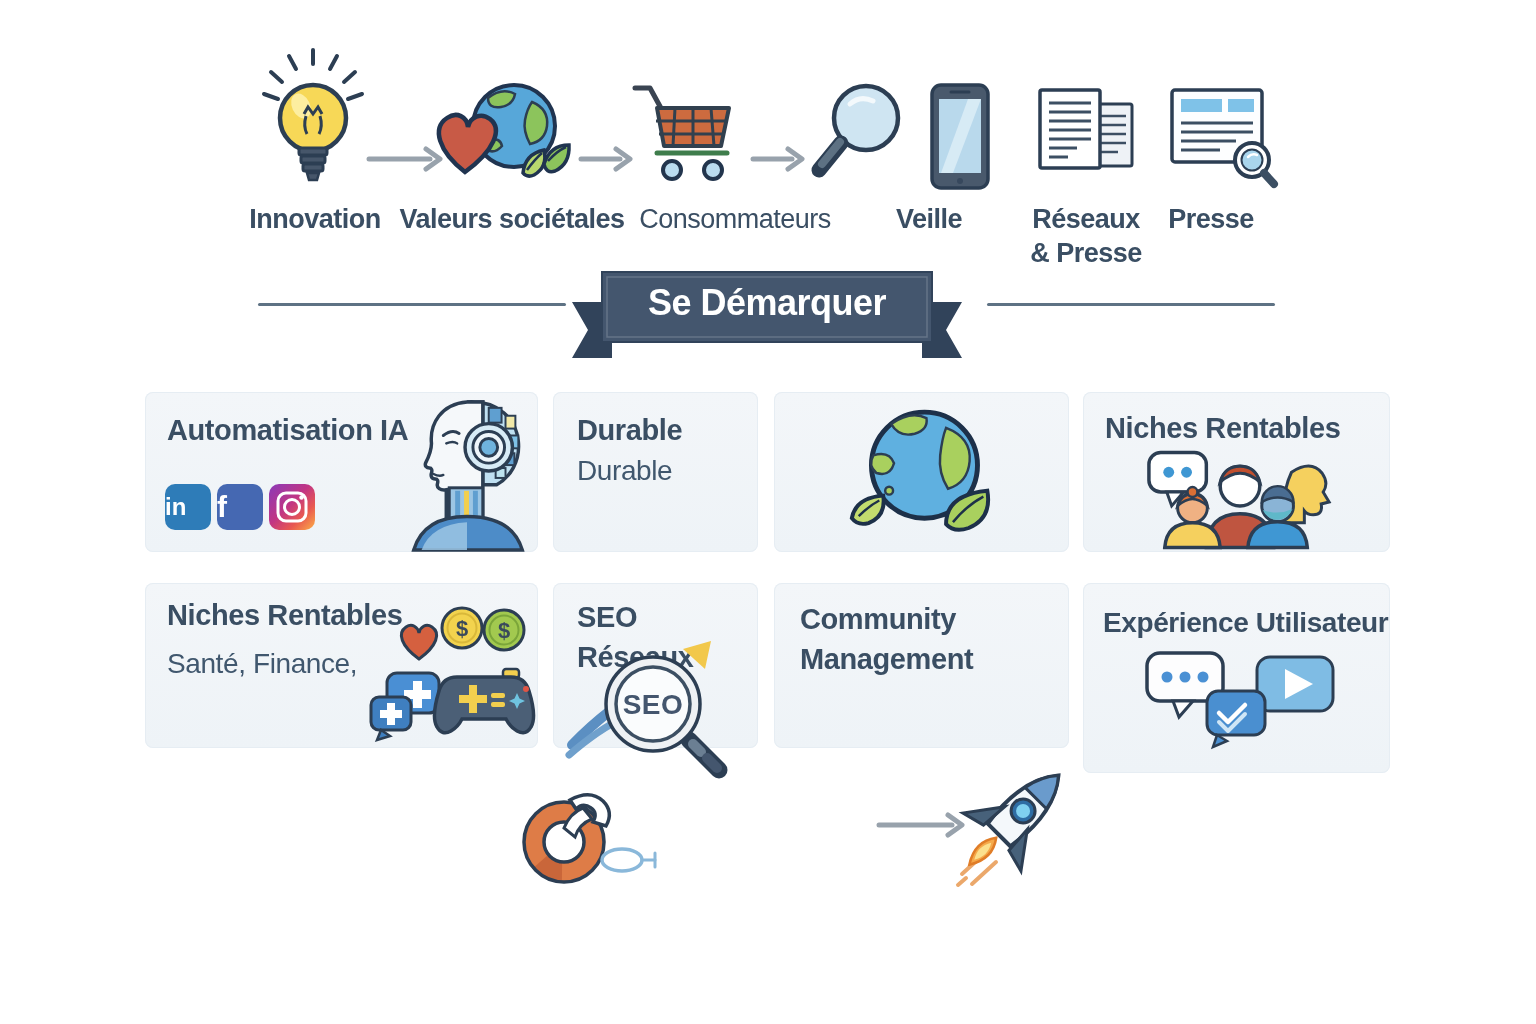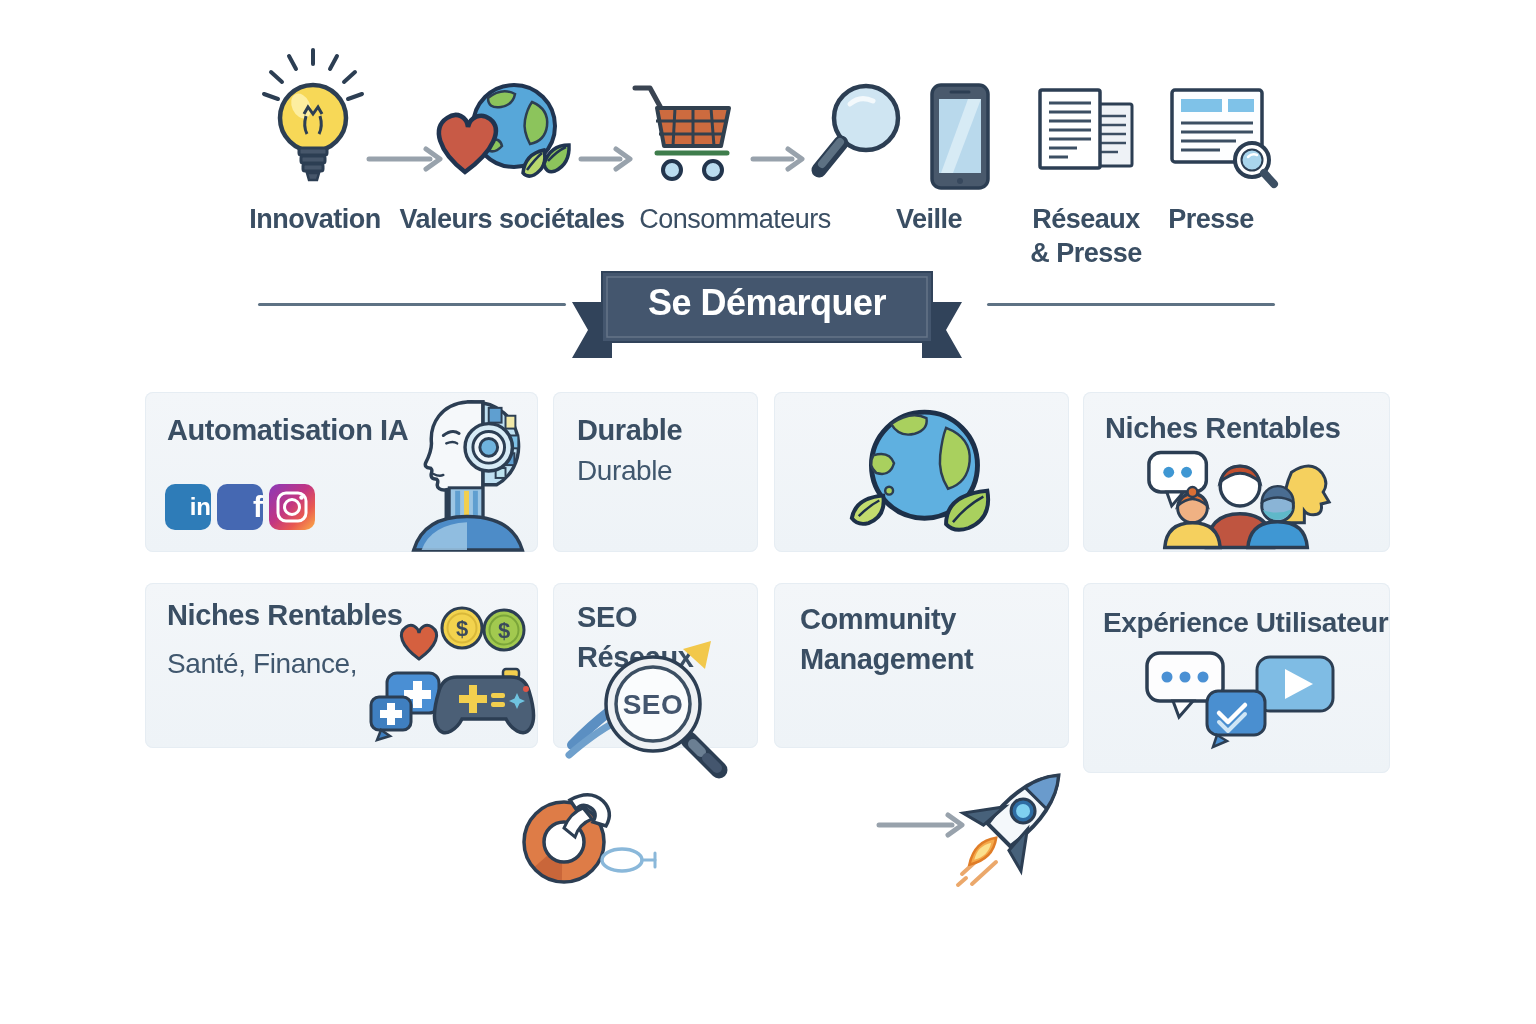--- a/index.html
+++ b/index.html
@@ -9,21 +9,21 @@
   .flow-label{position:absolute;top:202px;font-size:27px;font-weight:bold;color:#3a4e63;
               text-align:center;letter-spacing:-0.5px;line-height:34px;}
   .flow-label.light{font-weight:normal;}
   .card{position:absolute;background:linear-gradient(180deg,#f3f6f9 0%,#eef3f7 100%);
         border-radius:8px;box-shadow:inset 0 0 0 1px #e6edf3;}
   .card-title{position:absolute;font-size:29px;font-weight:bold;color:#3a4e63;letter-spacing:-0.4px;line-height:40px;}
   .card-sub{position:absolute;font-size:28px;font-weight:normal;color:#40576e;letter-spacing:-0.4px;line-height:38px;}
   .ribbon-line{position:absolute;top:303px;height:3px;background:#5e7284;border-radius:2px;}
   .ribbon-text{position:absolute;left:602px;top:272px;width:330px;height:61px;display:flex;
                align-items:center;justify-content:center;color:#ffffff;font-size:36px;font-weight:bold;letter-spacing:-0.5px;}
-  .social{position:absolute;width:46px;height:46px;border-radius:10px;display:flex;align-items:center;justify-content:flex-end;}
+  .social{position:absolute;width:46px;height:46px;border-radius:10px;display:flex;align-items:center;justify-content:flex-start;}
   .social span{color:#fff;font-weight:bold;line-height:1;}
   .footer-label{position:absolute;left:618px;top:800px;width:245px;text-align:center;
                 font-size:29px;font-weight:bold;color:#3a4e63;letter-spacing:-0.5px;}
   svg{display:block;overflow:visible;}
 </style>
 </head>
 <body>
 
 <div id="canvas">
 

